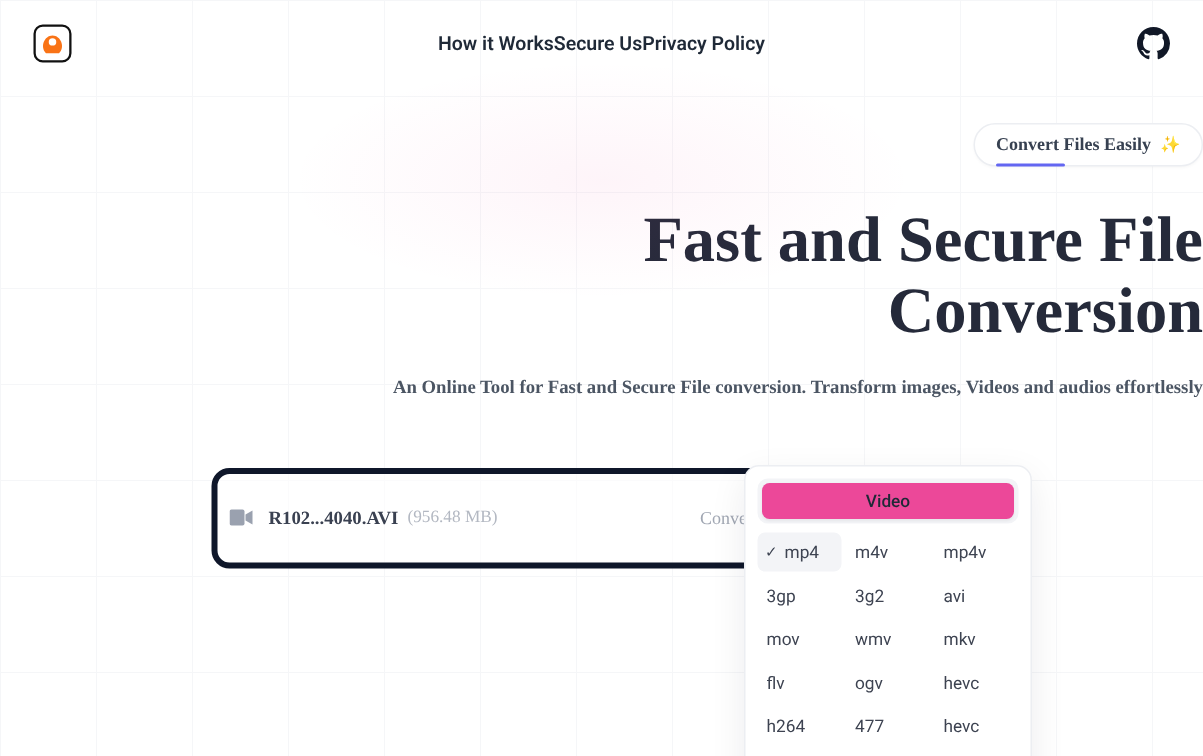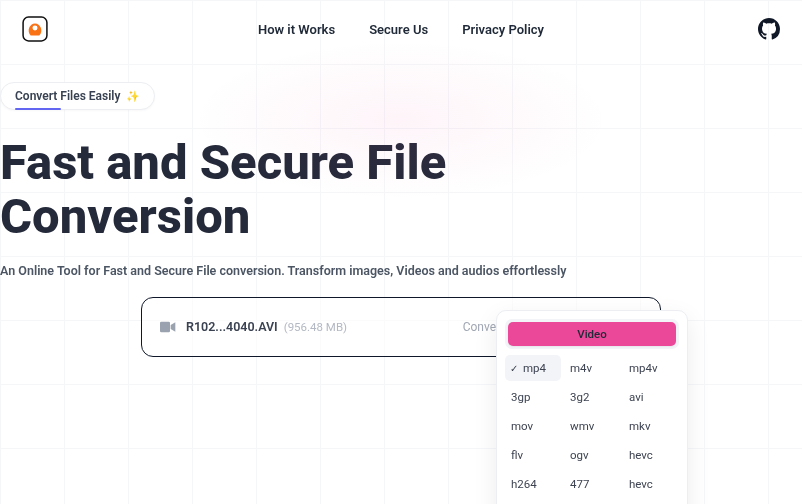--- a/index.html
+++ b/index.html
@@ -35,38 +35,38 @@
   }
   .logo {
     width: 26px; height: 26px;
     border-radius: 6px;
     display: flex; align-items: center; justify-content: center;
   }
   .nav {
     position: absolute;
     left: 50%; transform: translateX(-50%);
     display: flex;
-    gap: 34px;
   }
   .nav a {
     font-size: 13px;
     font-weight: 600;
     color: #1f2937;
     text-decoration: none;
   }
   .gh {
     margin-left: auto;
     width: 22px; height: 22px;
     color: #111827;
   }
 
   
   .hero {
-    text-align: left;
+    text-align: right;
     margin-top: 24px;
+    font-family: Liberation Serif, serif;
   }
   .pill {
     display: inline-flex;
     align-items: center;
     gap: 6px;
     background: #fff;
     border: 1px solid #eceef2;
     border-radius: 999px;
     padding: 6px 14px;
     font-size: 12px;
@@ -80,40 +80,40 @@
     position: absolute;
     left: 14px; bottom: -1px;
     width: 46px; height: 2px;
     background: #6366f1;
     border-radius: 2px;
   }
   .sparkle { font-size: 11px; }
 
   h1 {
     margin-top: 26px;
-    font-size: 49px;
+    font-size: 43px;
     font-weight: 800;
     line-height: 1.1;
     color: #252a3a;
   }
   .subtitle {
     margin-top: 19px;
     font-size: 12.5px;
     font-weight: 600;
     color: #4b5563;
   }
 
   
   .card {
     width: 520px;
-    margin: 19px auto 0;
-    border: 1px solid #0f172a;
+    margin: 46px auto 0;
+    border: 4px solid #0f172a;
     border-radius: 12px;
     background: rgba(255,255,255,0.6);
-    padding: 16px 22px 16px 18px;
+    padding: 16px 22px 16px 8px;
     display: flex;
     align-items: center;
     position: relative;
   }
   .file-icon {
     width: 16px; height: 14px;
     color: #9aa1af;
     margin-right: 10px;
     flex: none;
   }

